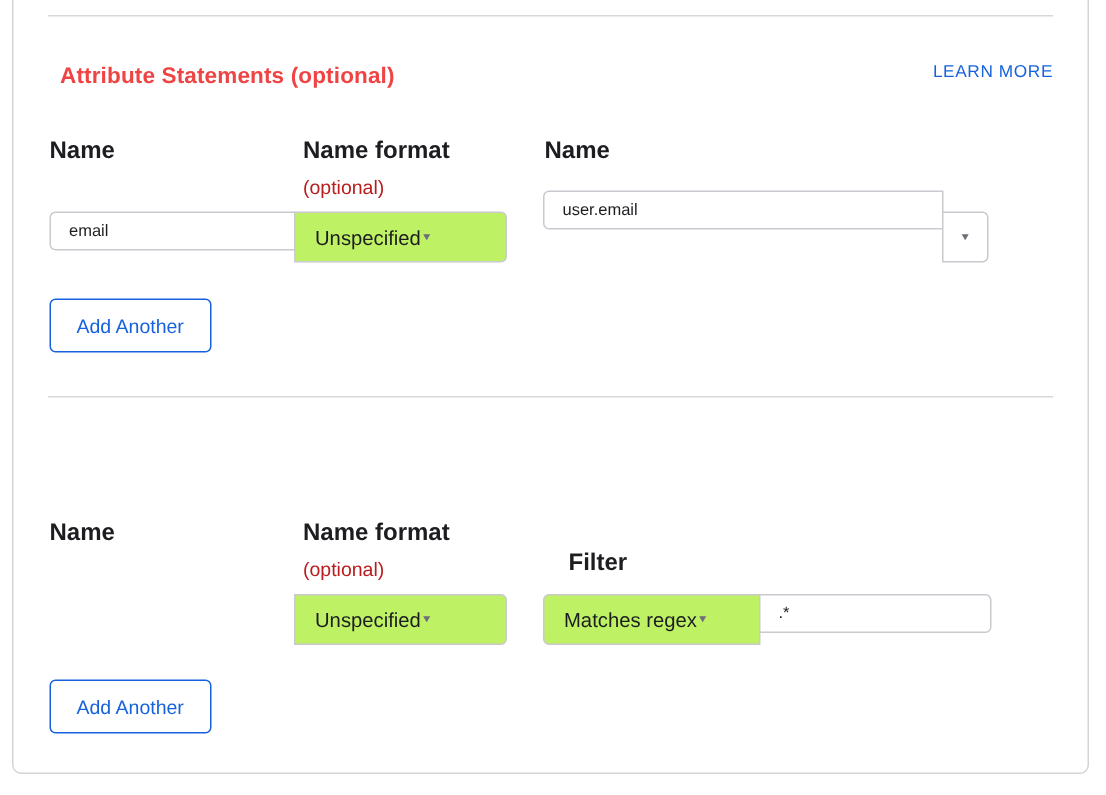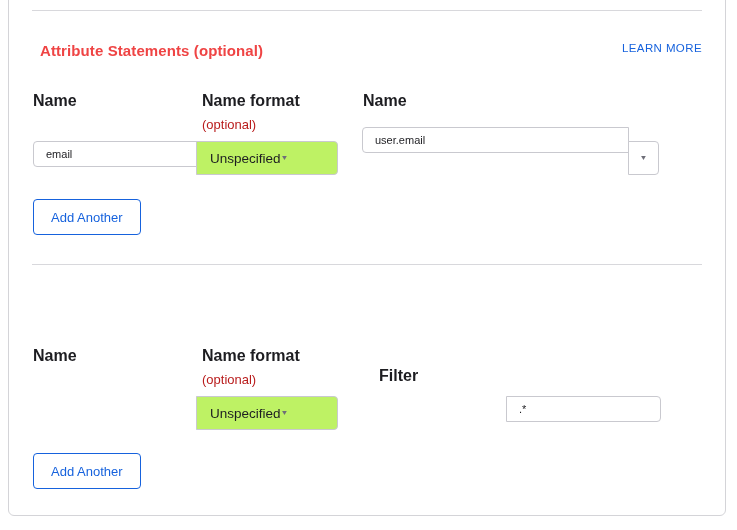--- a/index.html
+++ b/index.html
@@ -98,17 +98,21 @@
   <div class="col-label" style="left:379px; top:347px;margin-top:20px;">Filter</div>
 
   <div class="optional-hint" style="top:372px;">(optional)</div>
 
 
   <div class="select-box rad-r" style="left:196px; top:396px; width:142px;">
     <span>Unspecified</span>
     <span class="caret">▼</span>
   </div>
 
+  <div class="select-box rad-l" style="left:362px; top:396px; width:145px;">
+    <span>Matches regex</span>
+    <span class="caret">▼</span>
+  </div>
 
   <input class="txt-input rad-r" style="left: 506px; top: 396px; width: 155px;" value=".*">
 
   <button class="add-btn" style="top:453px;">Add Another</button>
 </div>
 
 </body></html>

